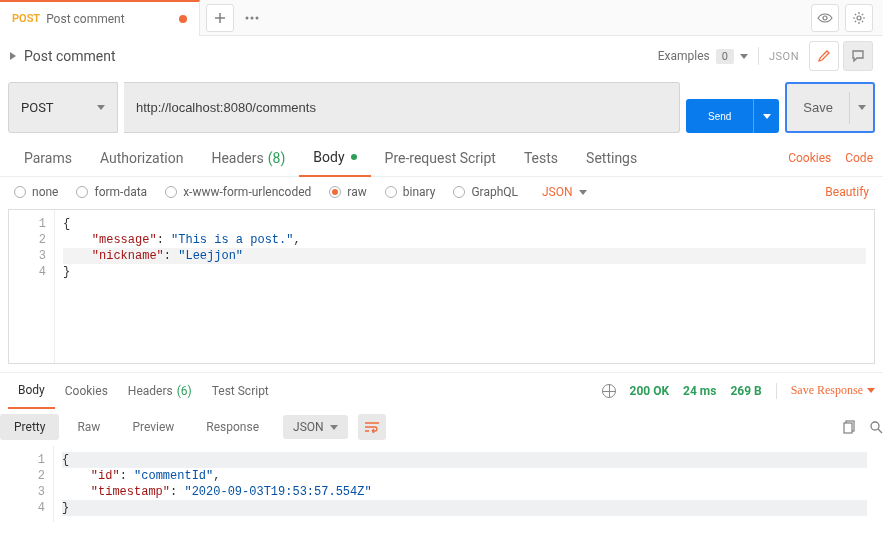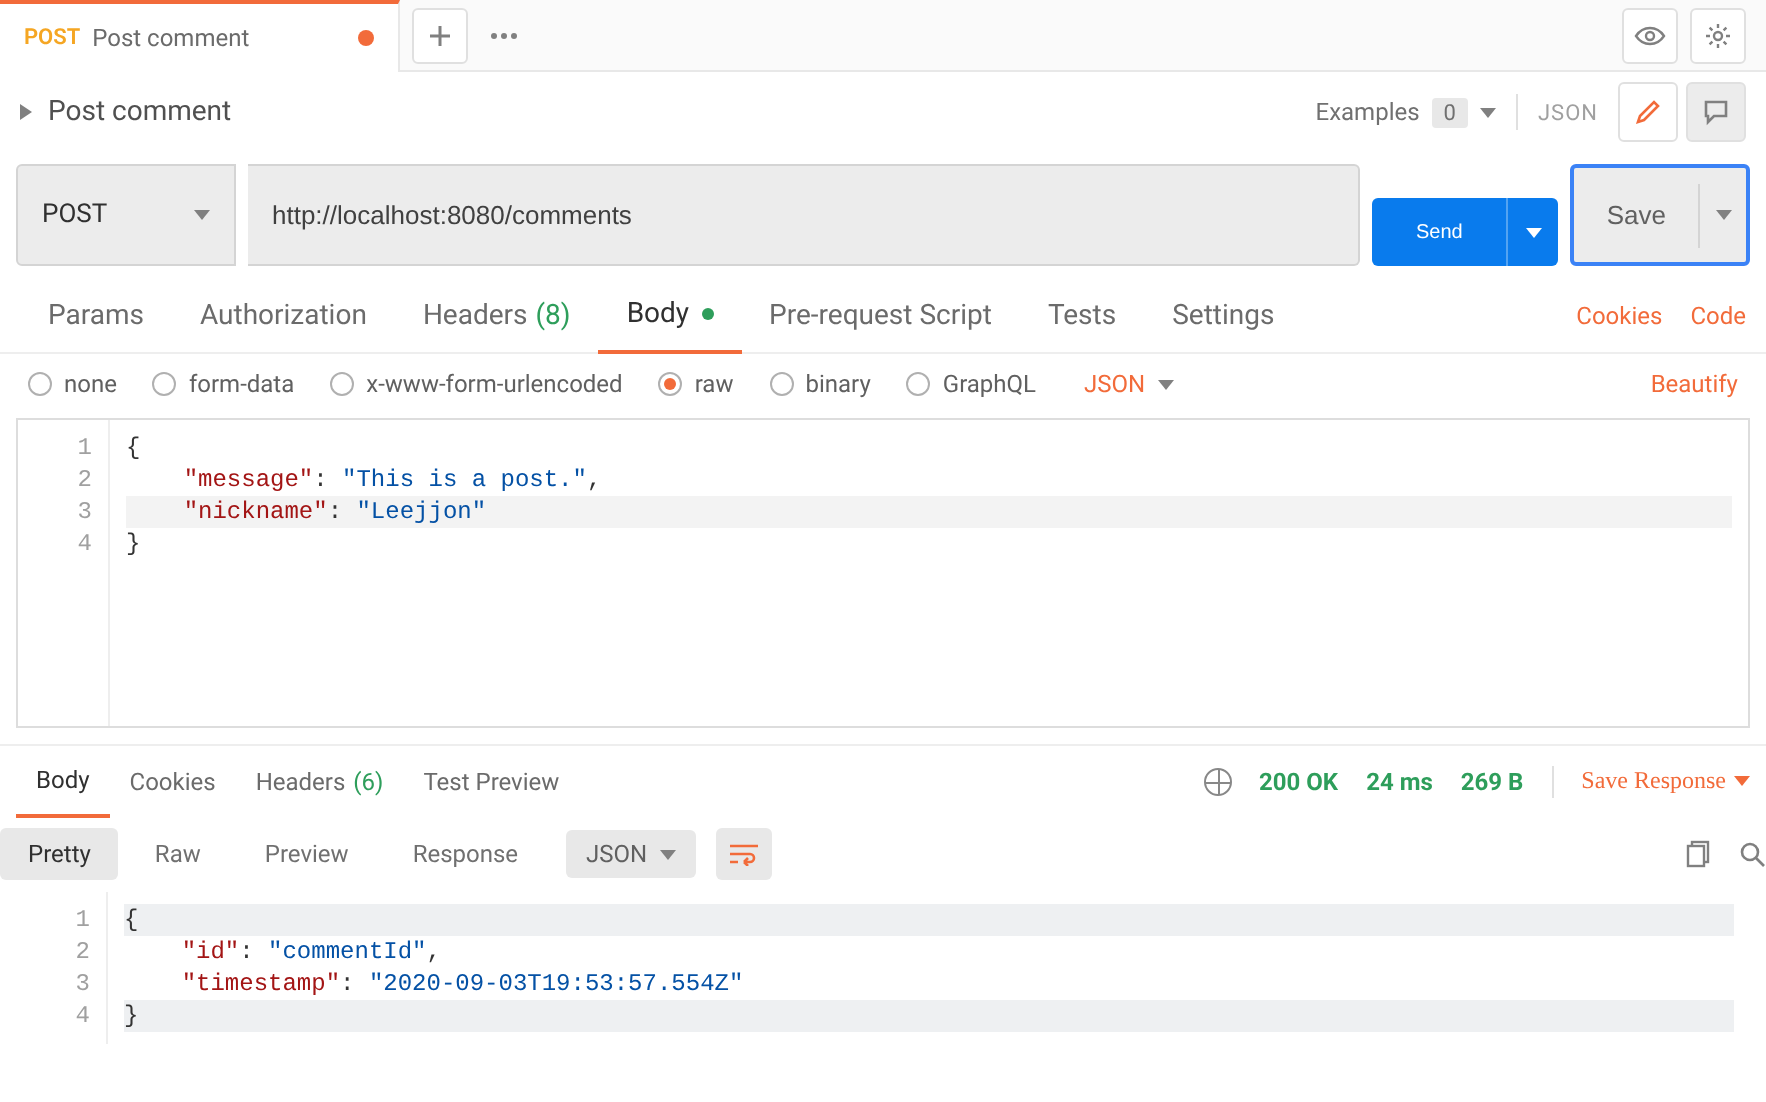--- a/index.html
+++ b/index.html
@@ -485,21 +485,21 @@
   </div>
 </div>
 
 <div class="resp-tabs">
   <div class="resp-tab active">Body</div>
   <div class="resp-tab">Cookies</div>
   <div class="resp-tab">
     <span>Headers</span>
     <span class="count">(6)</span>
   </div>
-  <div class="resp-tab">Test Preview</div>
+  <div class="resp-tab">Test Script</div>
   <div class="resp-right">
     <span class="globe"></span>
     <span class="status-ok">200 OK</span>
     <span class="status-ok">24 ms</span>
     <span class="status-ok">269 B</span>
     <span style="width:1px;height:16px;background:#e0e0e0"></span>
     <div class="save-resp">
       <span>Save Response</span>
       <span class="caret-down orange"></span>
     </div>

